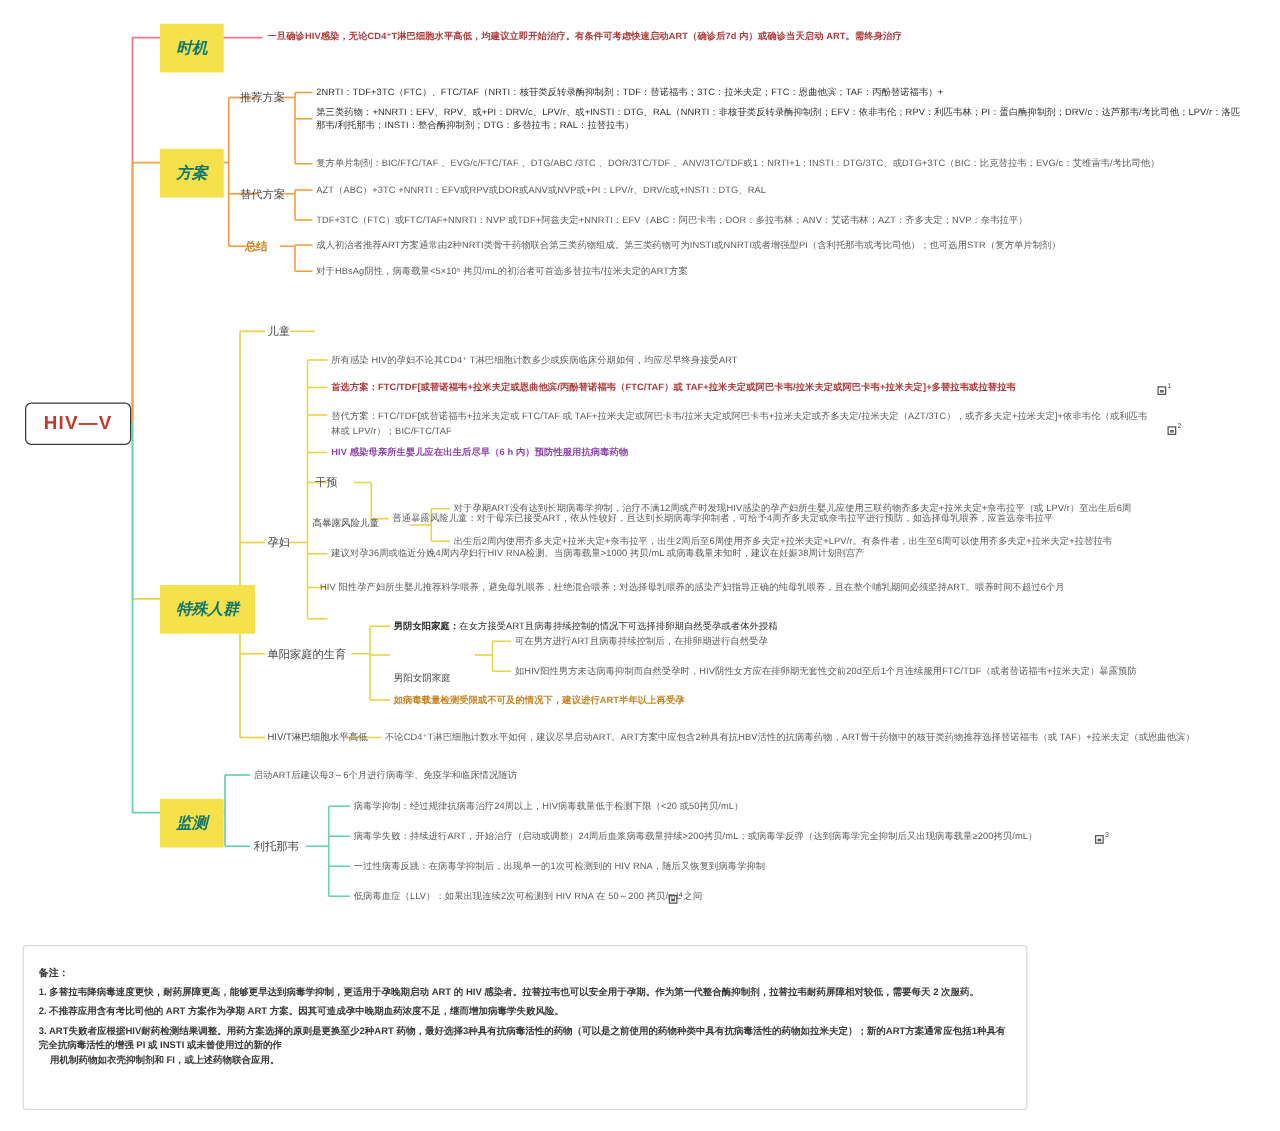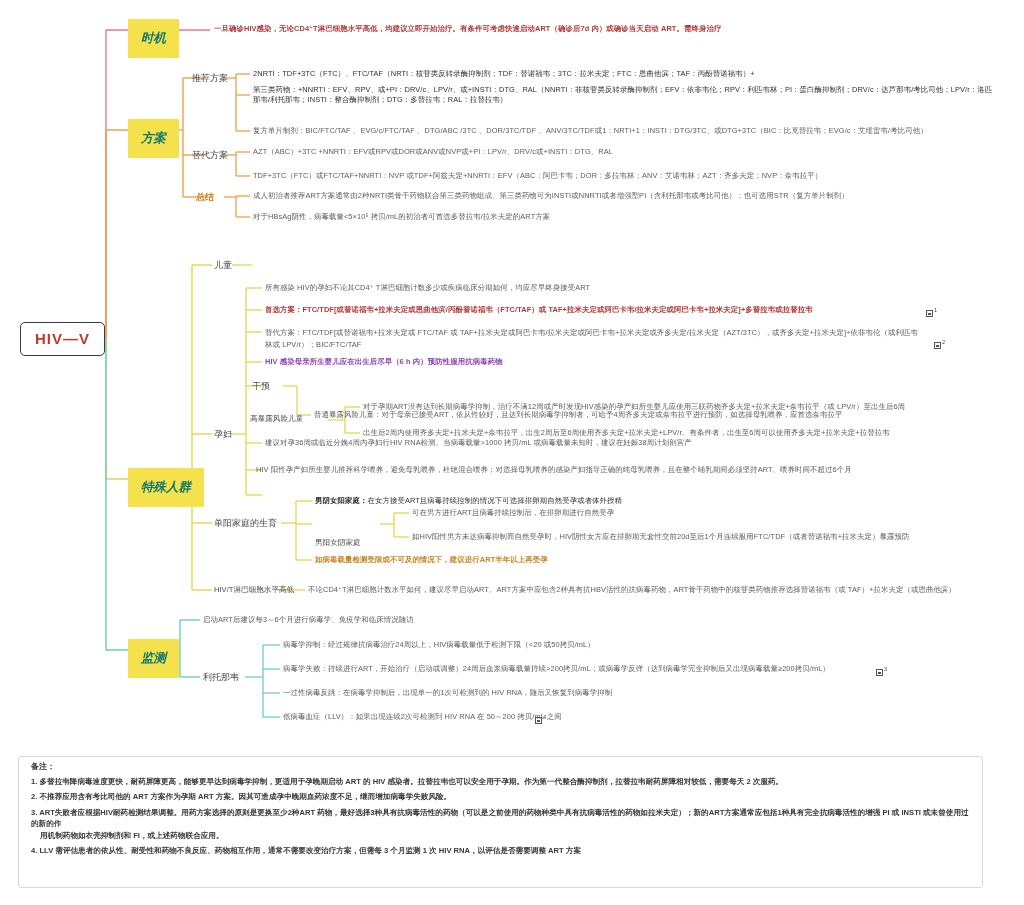--- a/index.html
+++ b/index.html
@@ -85,25 +85,25 @@
     content: "";
     position: absolute;
     left: 1px; right: 1px; bottom: 1.5px;
     height: 1px; background: #555;
   }
   .note-sup { font-size: 5.5px; vertical-align: super; color: #444; }
   
   .footbox {
     position: absolute;
     left: 18px; top: 756px;
-    width: 965px; height: 132px;
+    width: 804px; height: 132px;
     border: 1px solid #d9d9d9;
     border-radius: 3px;
     background: #fff;
-    padding: 4px 12px;
+    padding: 16px 12px;
   }
   .foot-title {
     font-size: 8px; font-weight: bold; color: #333;
     margin-bottom: 4px;
   }
   .foot-item {
     font-size: 7.6px;
     color: #3a3a3a;
     font-weight: bold;
     line-height: 1.5;
@@ -286,18 +286,15 @@
     <div class="foot-item">
       <span>1. 多替拉韦降病毒速度更快，耐药屏障更高，能够更早达到病毒学抑制，更适用于孕晚期启动 ART 的 HIV 感染者。拉替拉韦也可以安全用于孕期。作为第一代整合酶抑制剂，拉替拉韦耐药屏障相对较低，需要每天 2 次服药。</span>
     </div>
     <div class="foot-item">
       <span>2. 不推荐应用含有考比司他的 ART 方案作为孕期 ART 方案。因其可造成孕中晚期血药浓度不足，继而增加病毒学失败风险。</span>
     </div>
     <div class="foot-item">
       <span>3. ART失败者应根据HIV耐药检测结果调整。用药方案选择的原则是更换至少2种ART 药物，最好选择3种具有抗病毒活性的药物（可以是之前使用的药物种类中具有抗病毒活性的药物如拉米夫定）；新的ART方案通常应包括1种具有完全抗病毒活性的增强 PI 或 INSTI 或未曾使用过的新的作</span>
       <span class="ind">用机制药物如衣壳抑制剂和 FI，或上述药物联合应用。</span>
     </div>
-    <div class="foot-item">
-      <span>4. LLV 需评估患者的依从性、耐受性和药物不良反应、药物相互作用，通常不需要改变治疗方案，但需每 3 个月监测 1 次 HIV RNA，以评估是否需要调整 ART 方案</span>
-    </div>
   </div>
 
 </div>
 
 </body></html>

